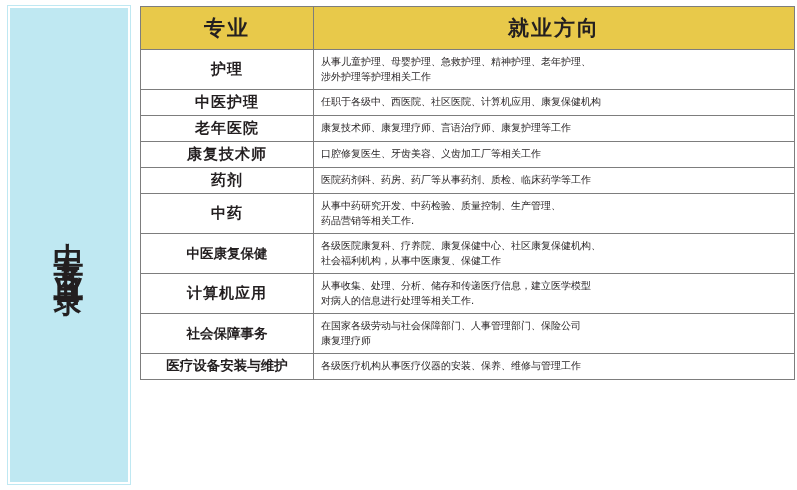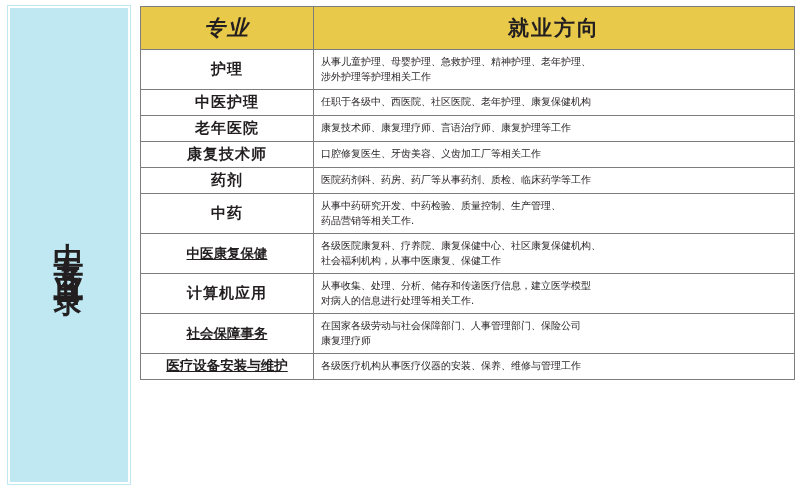--- a/index.html
+++ b/index.html
@@ -68,36 +68,35 @@
   thead th {
     background: #e8c94a;
     color: #231f20;
     font-size: 21px;
     font-weight: bold;
     height: 40px;
     text-align: center;
     font-family: "DejaVu Sans", sans-serif;
     letter-spacing: 2px;
   }
-  th.col-major { width: 170px; font-style: italic; }
+  th.col-major { width: 170px; }
   th.col-dir { width: 478px; }
 
   td.major {
     text-align: center;
     font-size: 15px;
     font-weight: bold;
     color: #231f20;
     font-family: "DejaVu Sans", sans-serif;
     letter-spacing: 1px;
     padding: 3px 0;
   }
   td.major.small {
     font-size: 13.5px;
     letter-spacing: 0px;
-    text-decoration: underline;
   }
   td.direction {
     font-size: 10px;
     color: #231f20;
     font-family: "DejaVu Sans", sans-serif;
     padding: 5px 7px;
     line-height: 1.45;
     text-align: left;
   }
   .line2 { display: block; }
@@ -123,21 +122,21 @@
           <tr>
             <td class="major">护理</td>
             <td class="direction">
               <span class="line2">从事儿童护理、母婴护理、急救护理、精神护理、老年护理、</span>
               <span class="line2">涉外护理等护理相关工作</span>
             </td>
           </tr>
           <tr>
             <td class="major">中医护理</td>
             <td class="direction">
-              <span class="line2">任职于各级中、西医院、社区医院、老年护理、康复保健机构</span>
+              <span class="line2">任职于各级中、西医院、社区医院、计算机应用、康复保健机构</span>
             </td>
           </tr>
           <tr>
             <td class="major">老年医院</td>
             <td class="direction">
               <span class="line2">康复技术师、康复理疗师、言语治疗师、康复护理等工作</span>
             </td>
           </tr>
           <tr>
             <td class="major">康复技术师</td>

